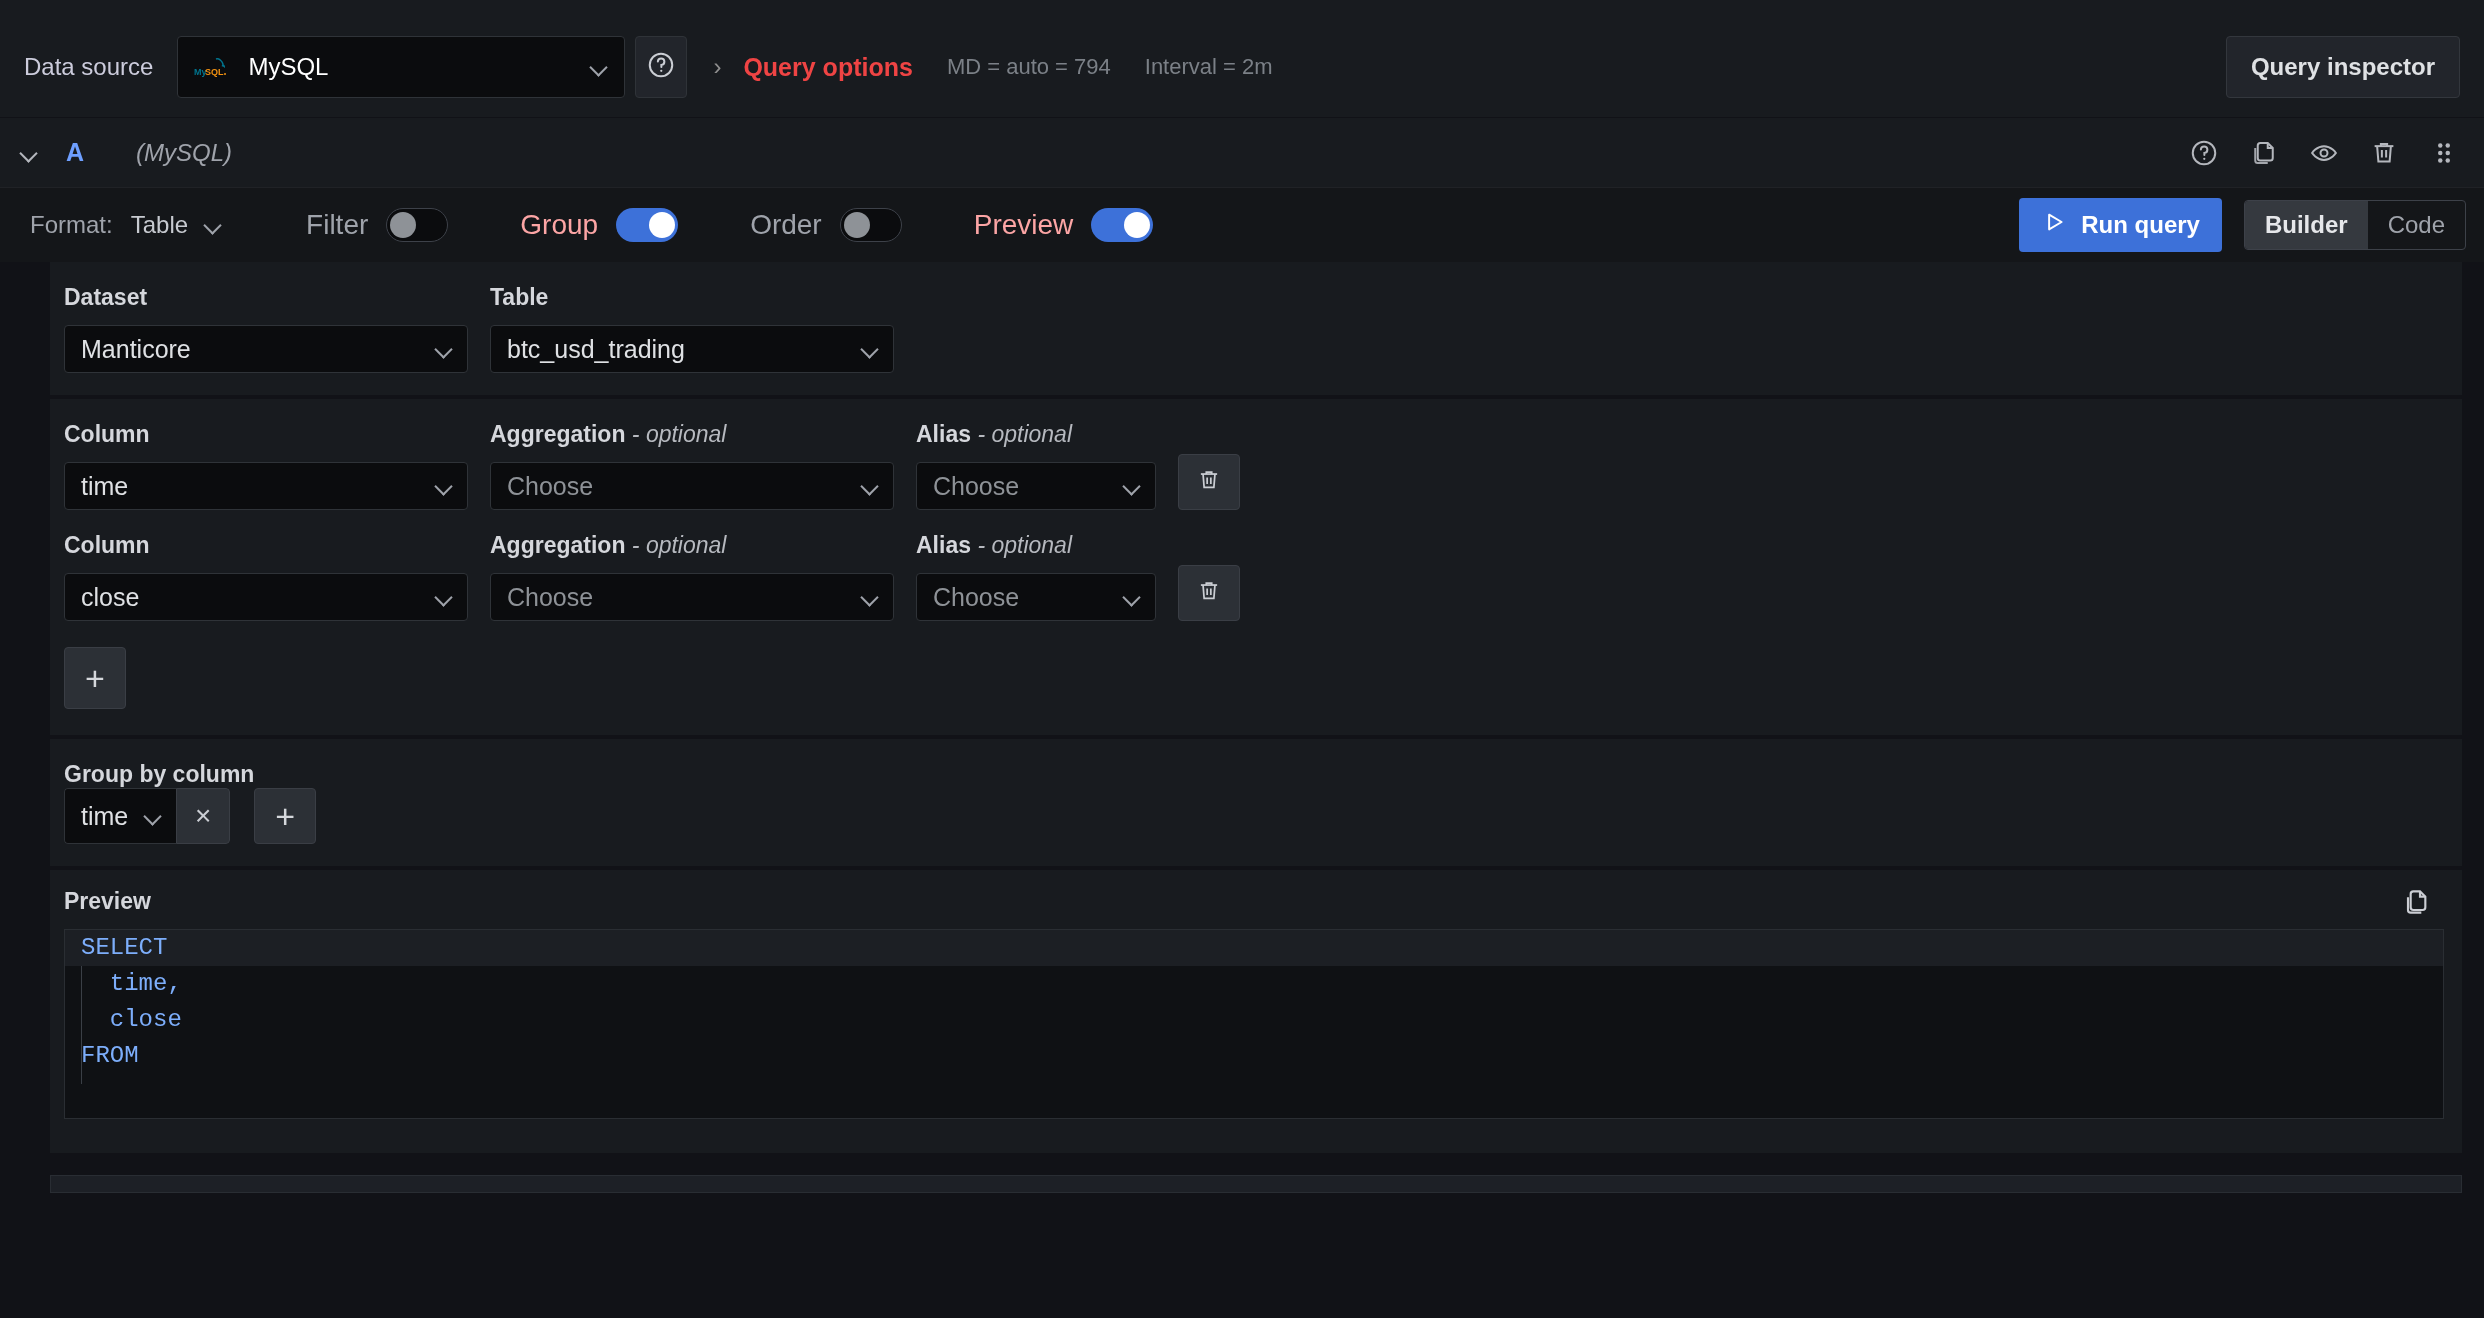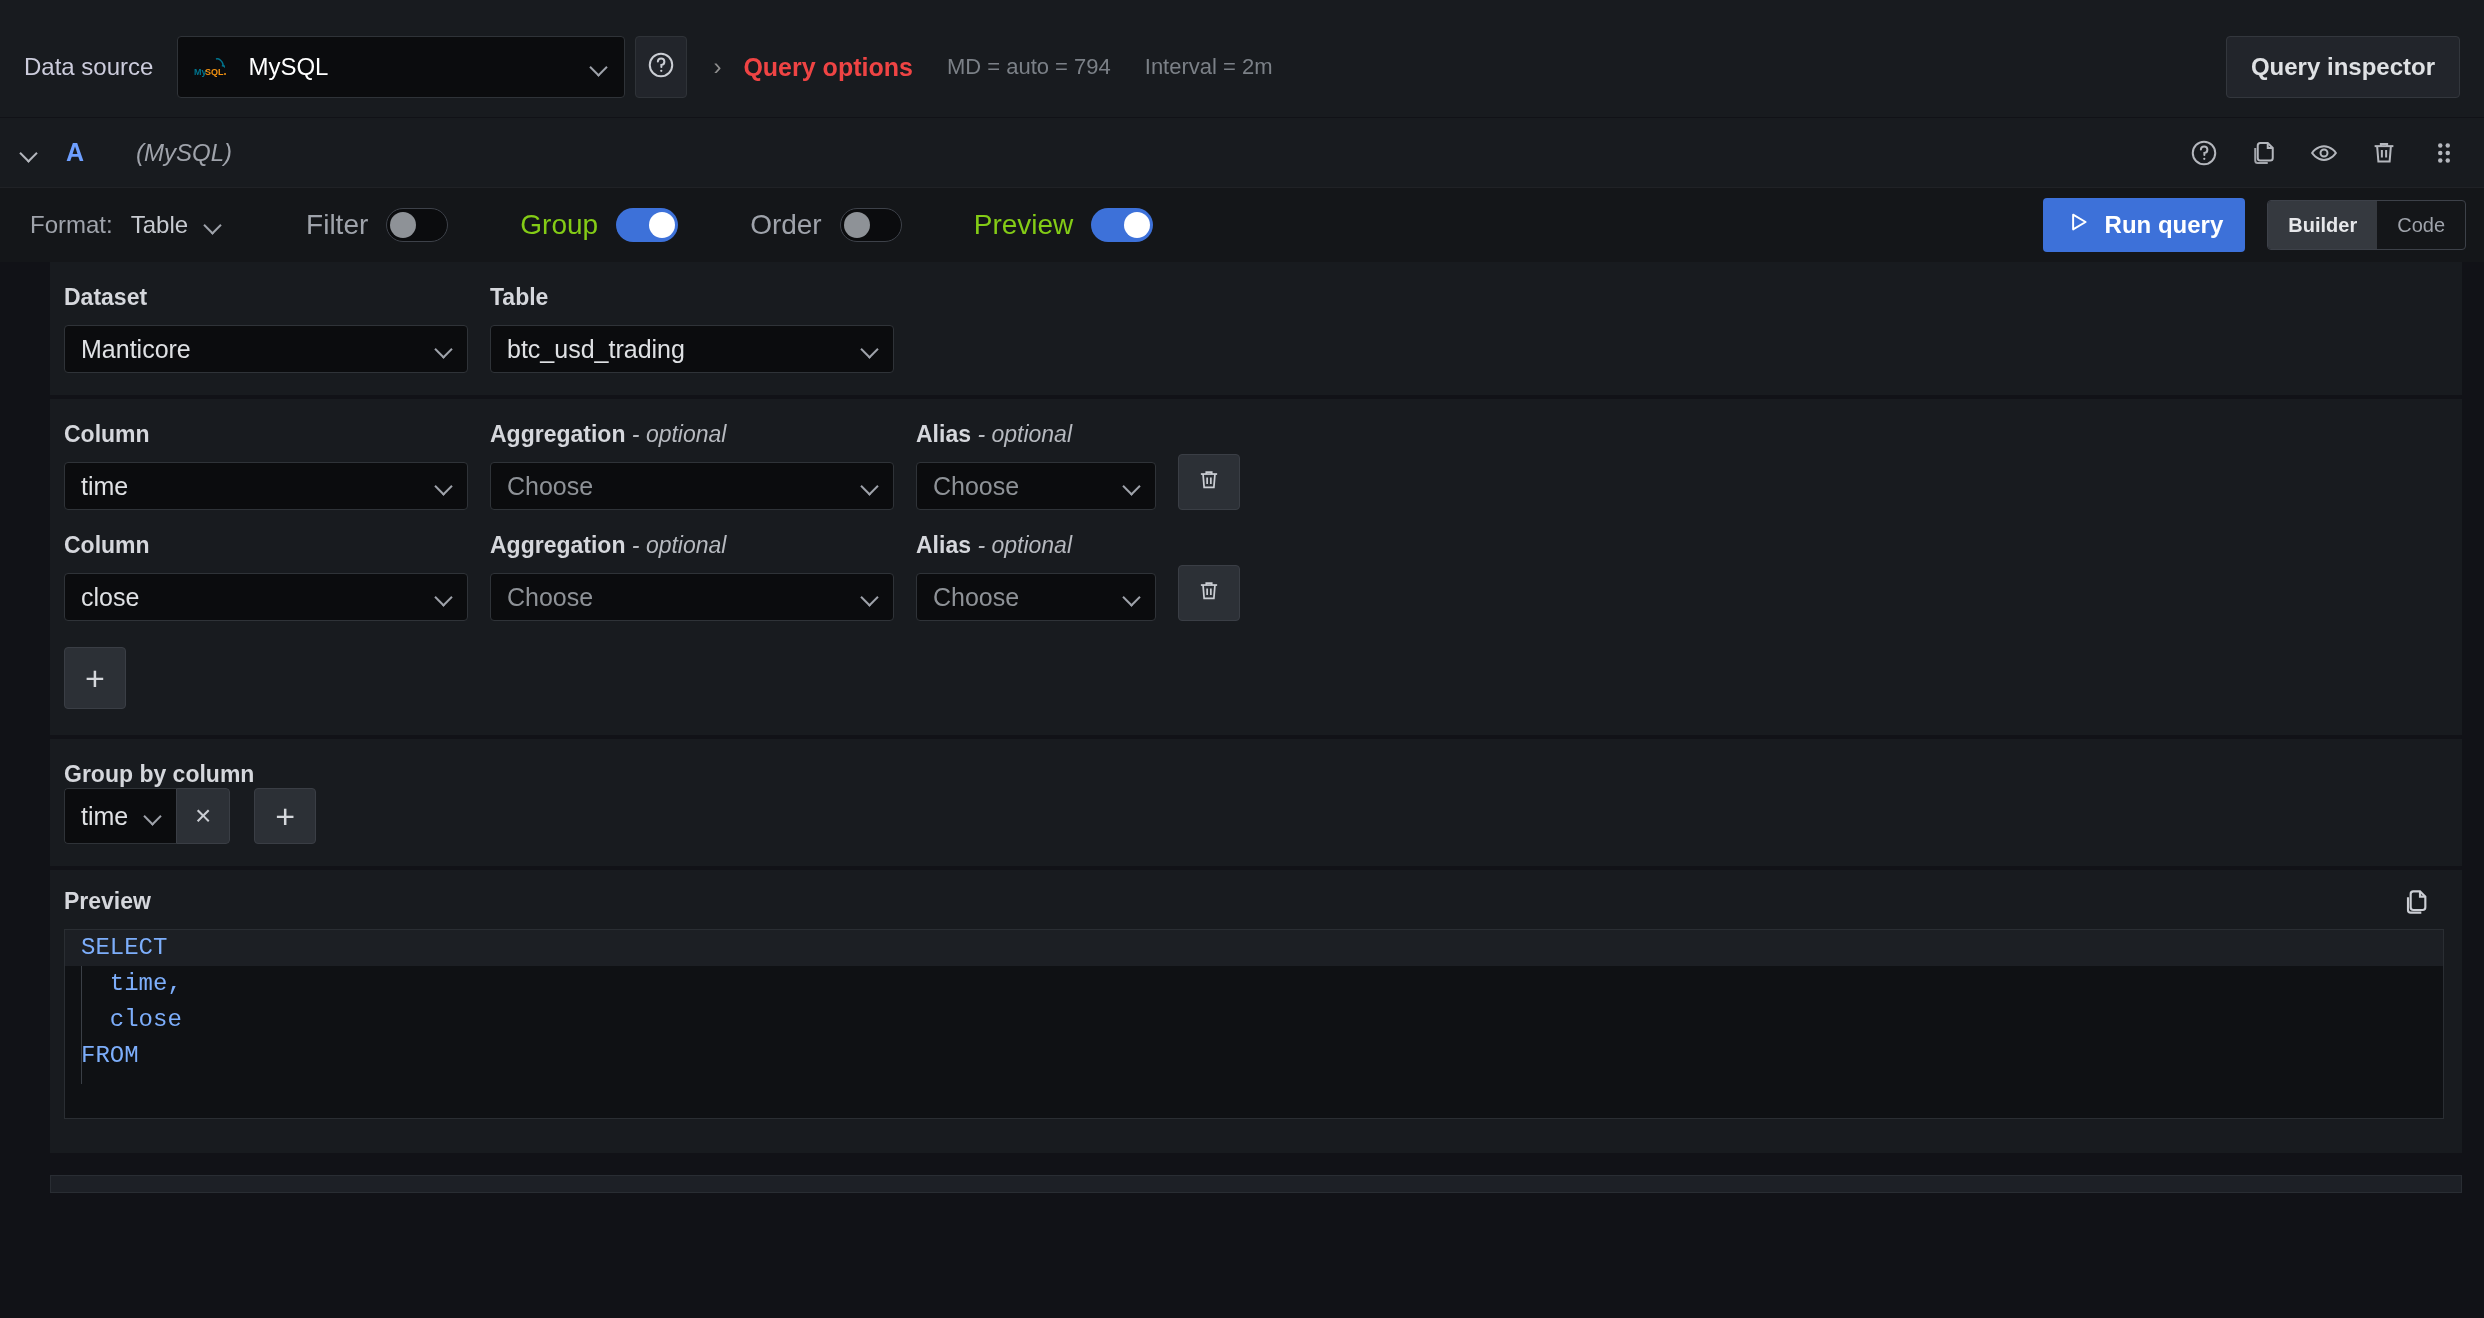--- a/index.html
+++ b/index.html
@@ -95,21 +95,21 @@
     gap: 0;
   }
   .fmt-label { color: #9fa3ab; font-size: 24px; }
   .fmt-select {
     display: flex; align-items: center; gap: 16px;
     margin-left: 18px; cursor: pointer;
   }
   .fmt-value { color: #c7cad0; font-size: 24px; }
   .tg-group { display: flex; align-items: center; gap: 18px; }
   .tg-label { font-size: 28px; }
-  .tg-label.on { color: #84cc16; }
+  .tg-label.on { color: #fca5a5; }
   .tg-label.off { color: #9fa3ab; }
   .switch {
     width: 62px; height: 34px; border-radius: 17px;
     position: relative; cursor: pointer; flex: 0 0 auto;
   }
   .switch.off { background: #0b0c0e; border: 1px solid #3d4149; }
   .switch.on  { background: #3d71d9; }
   .switch .knob {
     position: absolute; top: 50%; transform: translateY(-50%);
     width: 26px; height: 26px; border-radius: 50%;
@@ -123,21 +123,21 @@
     display: flex; align-items: center; gap: 14px;
     cursor: pointer; border: none;
   }
   .seg-group {
     display: flex; height: 50px;
     border: 1px solid #3d4149; border-radius: 4px;
     margin-left: 22px; overflow: hidden;
   }
   .seg {
     padding: 12px 20px; display: flex; align-items: center;
-    font-size: 20px; cursor: pointer;
+    font-size: 24px; cursor: pointer;
   }
   .seg.active { background: #35393f; color: #e6e7ea; font-weight: 700; }
   .seg.inactive { background: transparent; color: #9fa3ab; }
   .card {
     background: #181b1f;
     margin: 0 22px 4px 50px;
     padding: 22px 0 26px 14px;
   }
   .card.tight { padding-bottom: 22px; }
   .field-label { font-size: 23px; color: #d5d7dc; font-weight: 700; margin-bottom: 14px; }

